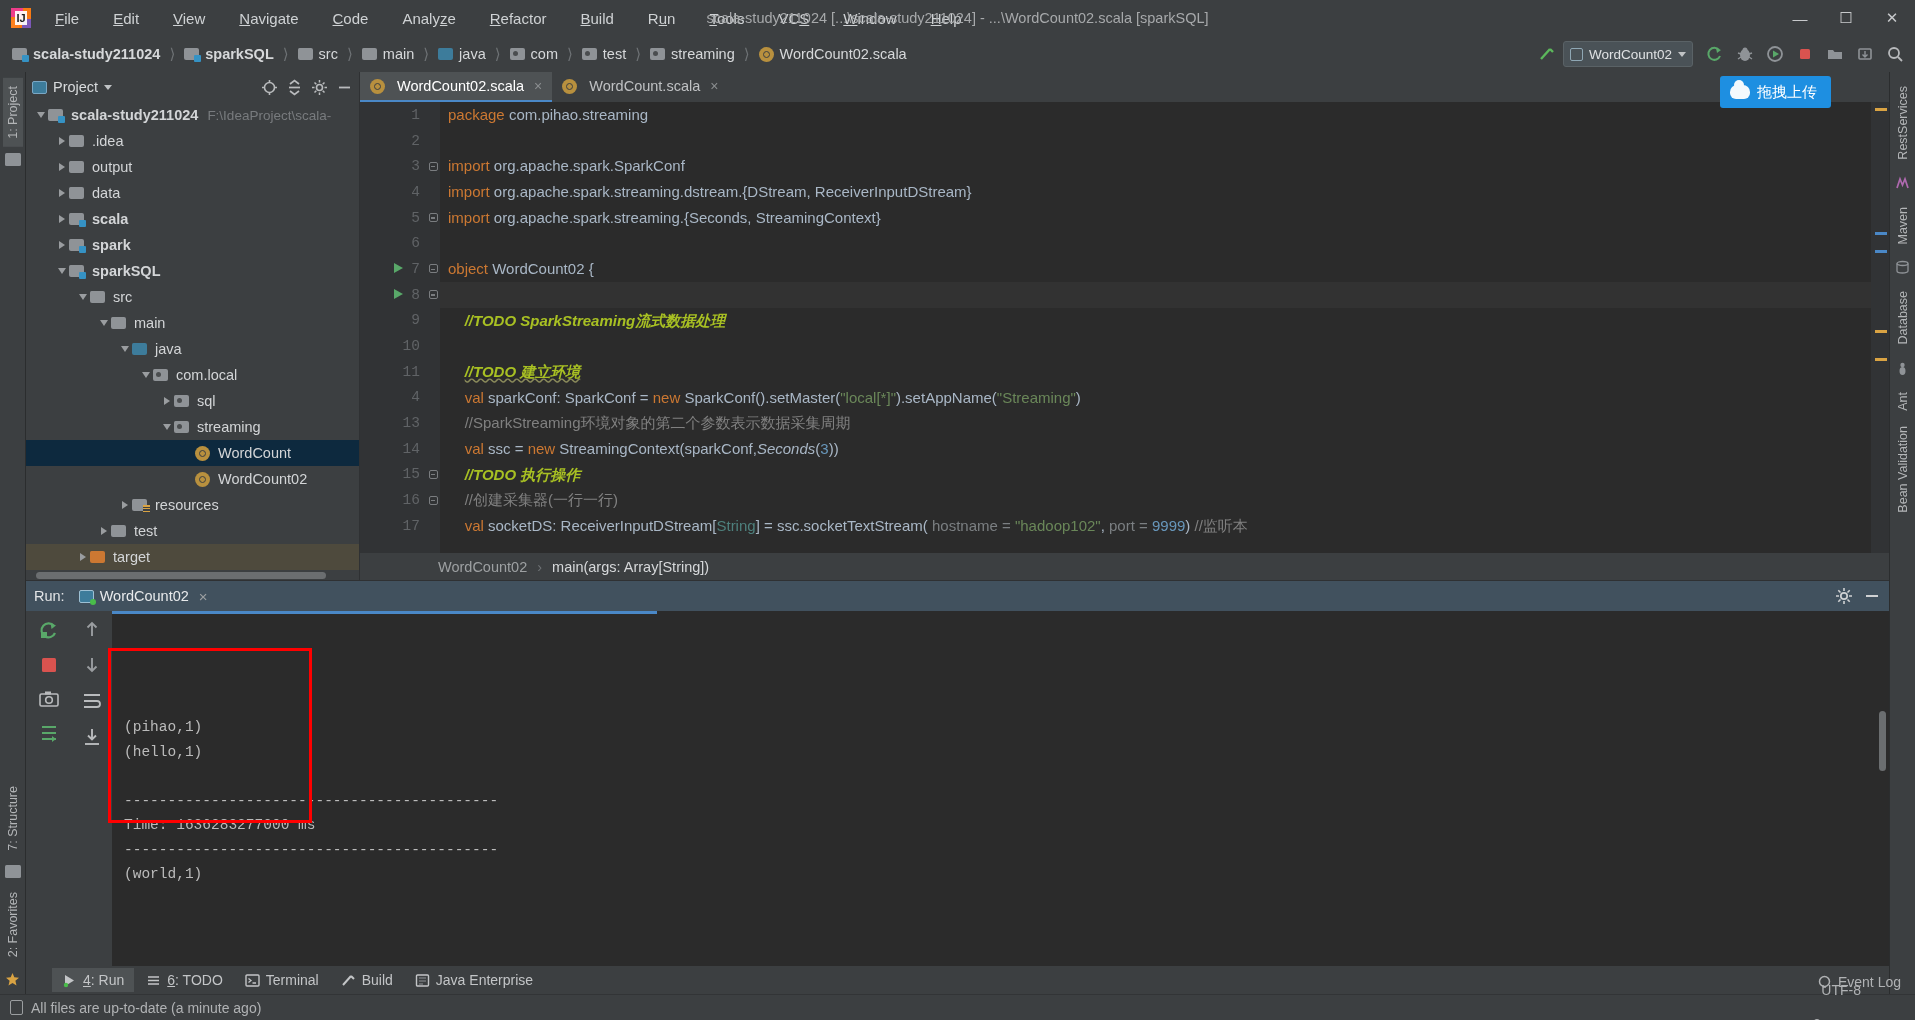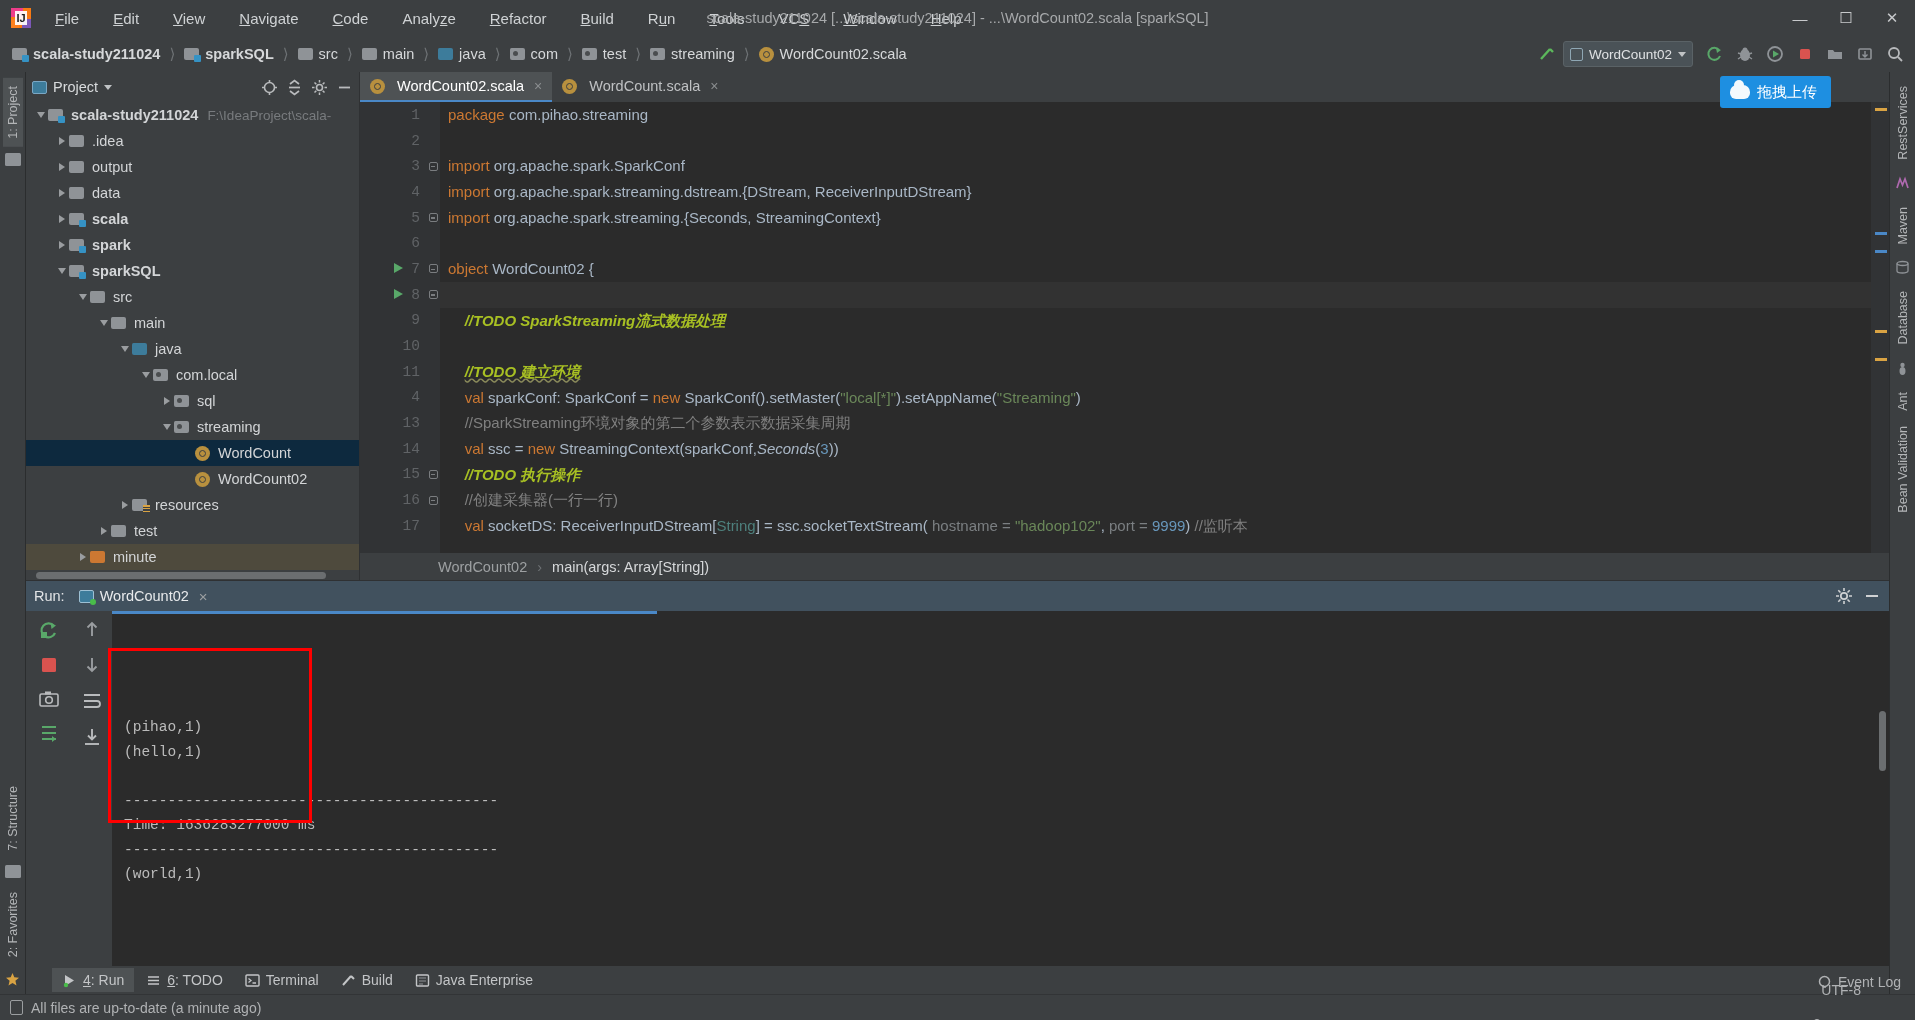--- a/index.html
+++ b/index.html
@@ -523,21 +523,21 @@
                 </span>
                 <span class="folder-ic"></span>
                 <span class="tlabel">test</span>
               </div>
               <div class="trow sel2">
                 <span style="width:50px;flex:0 0 50px"></span>
                 <span class="tw">
                   <span class="arr-r"></span>
                 </span>
                 <span class="folder-ic orange"></span>
-                <span class="tlabel">minute</span>
+                <span class="tlabel">target</span>
               </div>
             </div>
           <div class="hscroll">
               <i></i>
             </div>
         </div>
 
         <div class="editor-area">
           <div class="tabsbar">
             <div class="etab active">

